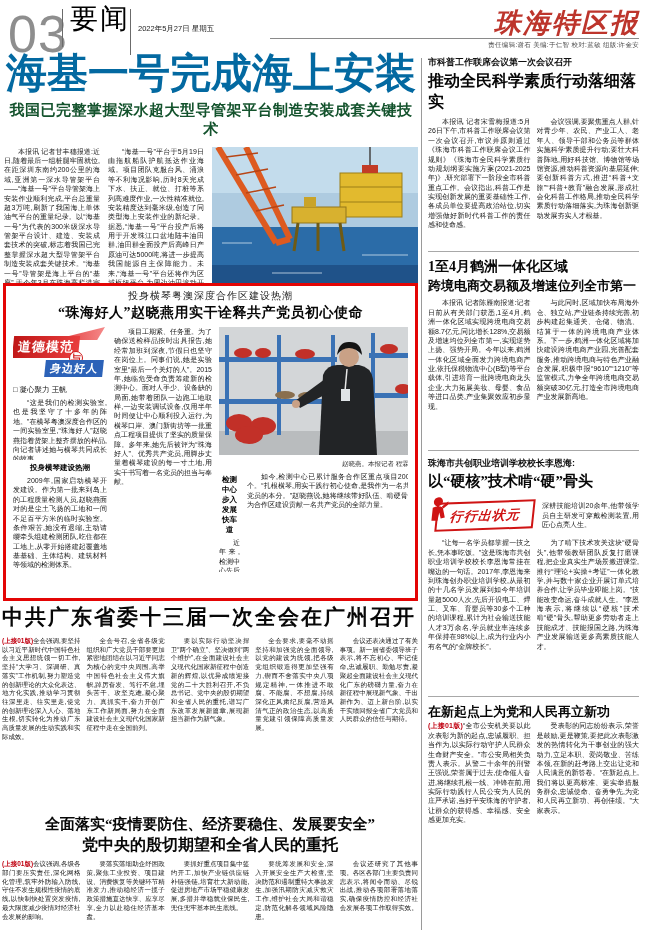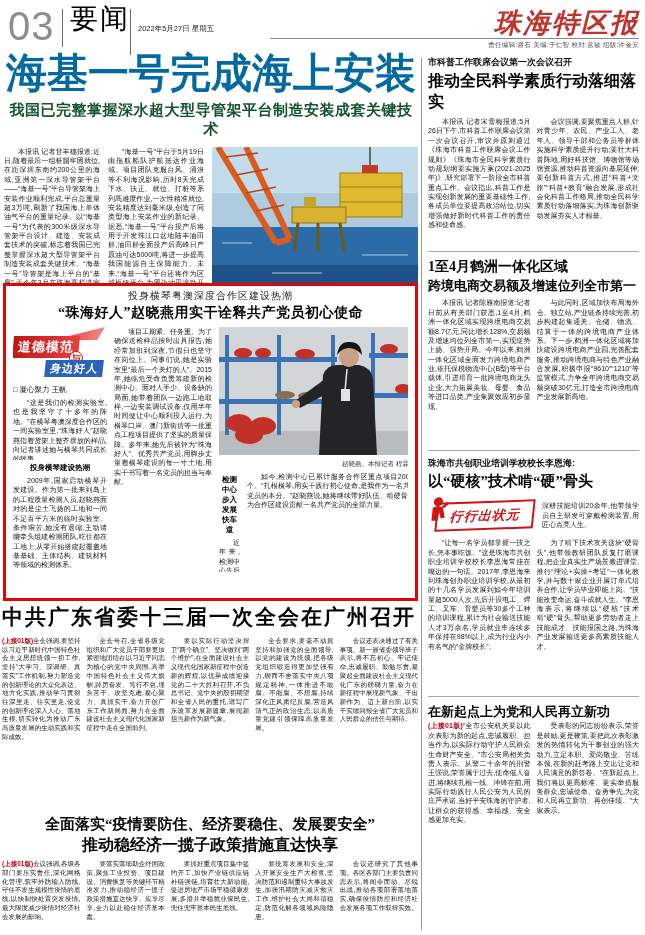--- a/index.html
+++ b/index.html
@@ -2,21 +2,21 @@
 <html><head>
 <meta charset="utf-8">
 <style>
   * { margin:0; padding:0; box-sizing:border-box; }
   html,body { background:#e8e8e8; }
   .page{ position:relative; width:645px; height:935px; margin:0 auto; background:#fff;
          font-family:"Liberation Sans","DejaVu Sans",sans-serif; color:#1c1c1c; overflow:hidden; }
   .serif{ font-family:"Liberation Serif","DejaVu Serif",serif; }
 
   
-  .pagenum{ position:absolute; left:8px; top:4px; font-size:40px; color:#8e8e8e; letter-spacing:1px; }
+  .pagenum{ position:absolute; left:8px; top:4px; font-size:52px; color:#8e8e8e; letter-spacing:1px; }
   .vbar{ position:absolute; width:1px; background:#6b6b6b; }
   .v1{ left:62px; top:9px; height:38px; }
   .v2{ left:130px; top:9px; height:46px; }
   .section-name{ position:absolute; left:70px; top:0; font-size:28px; font-weight:400; color:#000; letter-spacing:2px; }
   .edition-date{ position:absolute; left:138px; top:24px; font-size:7.5px; color:#222; }
   .masthead{ position:absolute; right:6px; top:5px; font-size:27px; font-weight:700; font-style:italic;
              color:#bd352c; letter-spacing:2px; font-family:"Liberation Serif","DejaVu Serif",serif; }
   .hdr-rule{ position:absolute; left:270px; right:6px; top:38px; height:1px; background:#8a8a8a; }
   .credits{ position:absolute; right:6px; top:41px; font-size:6.5px; color:#4a4a4a; letter-spacing:.3px; }
 
@@ -223,21 +223,21 @@
       <p class="t" style="text-indent:0"><span class="cont">(上接01版)</span><span>全会强调,要坚持以习近平新时代中国特色社会主义思想统领一切工作,坚持“大学习、深调研、真落实”工作机制,努力塑造党的创新理论的大众化表达、地方化实践,推动学习贯彻往深里走、往实里走,使党的创新理论深入人心、落地生根,切实转化为推动广东高质量发展的生动实践和实际成效。</span></p>
       <p class="t">全会号召,全省各级党组织和广大党员干部要更加紧密地团结在以习近平同志为核心的党中央周围,高举中国特色社会主义伟大旗帜,踔厉奋发、笃行不怠,埋头苦干、攻坚克难,凝心聚力、真抓实干,奋力开创广东工作新局面,努力在全面建设社会主义现代化国家新征程中走在全国前列。</p>
       <p class="t">要以实际行动坚决捍卫“两个确立”、坚决做到“两个维护”,在全面建设社会主义现代化国家新征程中创造新的辉煌,以优异成绩迎接党的二十大胜利召开,不负总书记、党中央的殷切期望和全省人民的重托,谱写广东改革发展新篇章,展现新担当新作为新气象。</p>
       <p class="t">全会要求,要毫不动摇坚持和加强党的全面领导,以党的建设为统领,把各级党组织锻造得更加坚强有力,锲而不舍落实中央八项规定精神,一体推进不敢腐、不能腐、不想腐,持续深化正风肃纪反腐,营造风清气正的政治生态,以高质量党建引领保障高质量发展。</p>
       <p class="t">会议还表决通过了有关事项。新一届省委领导班子表示,将不忘初心、牢记使命,忠诚履职、勤勉尽责,凝聚起全面建设社会主义现代化广东的磅礴力量,奋力在新征程中展现新气象、干出新作为、迈上新台阶,以实干实绩回报全省广大党员和人民群众的信任与期待。</p>
     </div>
   </section>
 
   <section id="bt">
     <div class="h1 serif">全面落实“疫情要防住、经济要稳住、发展要安全”</div>
-    <div class="h2 serif">推动稳经济一揽子政策措施直达快享</div>
+    <div class="h2 serif">党中央的殷切期望和全省人民的重托</div>
     <div class="cols">
       <p class="t" style="text-indent:0"><span class="cont">(上接01版)</span><span>会议强调,各级各部门要压实责任,深化网格化管理,筑牢外防输入防线,守住不发生规模性疫情的底线,以快制快处置突发疫情,最大限度减少疫情对经济社会发展的影响。</span></p>
       <p class="t">要落实落细助企纾困政策,聚焦工业投资、项目建设、消费恢复等关键环节精准发力,推动稳经济一揽子政策措施直达快享、应享尽享,全力以赴稳住经济基本盘。</p>
       <p class="t">要抓好重点项目集中签约开工,加快产业链供应链补链强链,培育壮大新动能,促进房地产市场平稳健康发展,多措并举稳就业保民生,兜住兜牢基本民生底线。</p>
       <p class="t">要统筹发展和安全,深入开展安全生产大检查,坚决防范和遏制重特大事故发生,加强汛期防灾减灾救灾工作,维护社会大局和谐稳定,防范化解各领域风险隐患。</p>
       <p class="t">会议还研究了其他事项。各区各部门主要负责同志表示,将闻令而动、尽锐出战,推动各项部署落地落实,确保疫情防控和经济社会发展各项工作取得实效。</p>
     </div>
   </section>
 
   <div class="vrule"></div>

